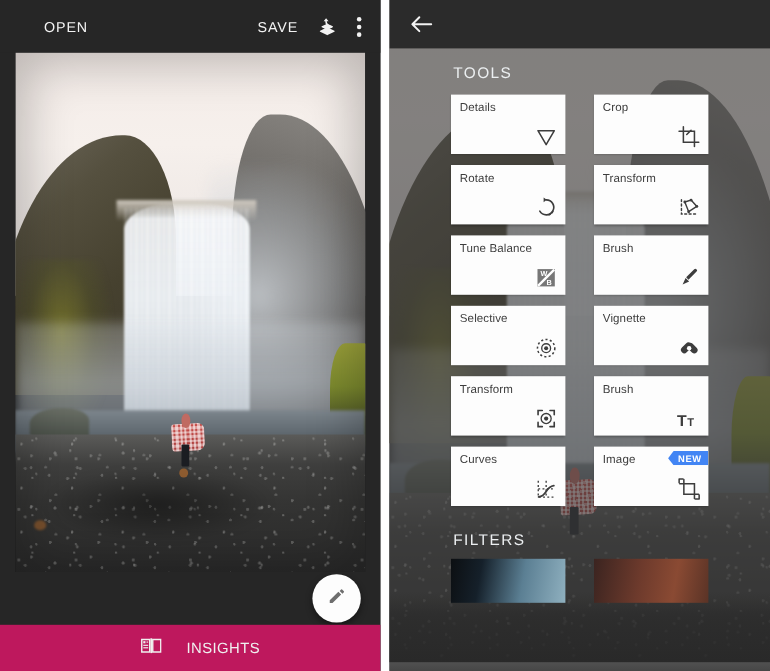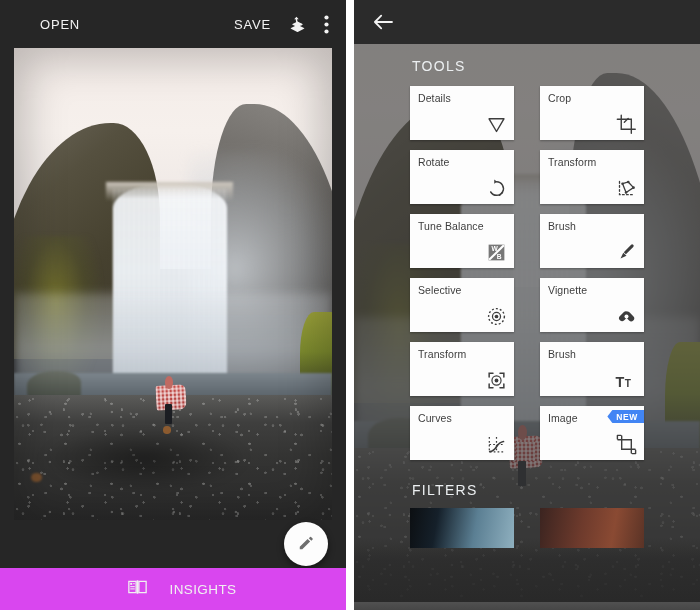--- a/index.html
+++ b/index.html
@@ -185,21 +185,21 @@
   .fab {
     position:absolute; right:18px; bottom:44px;
     width:44px; height:44px; border-radius:50%;
     background:#fdfdfd;
     box-shadow: 0 3px 7px rgba(0,0,0,.45);
     display:flex; align-items:center; justify-content:center;
     z-index: 7;
   }
   .insights-bar {
     position:absolute; left:0; bottom:0; width:346px; height:42px;
-    background:#d946ef;
+    background:#be185d;
     display:flex; align-items:center; justify-content:center; gap:23px;
     z-index: 8;
     padding-left: 18px;
   }
   .insights-label {
     color:#f0f0f0; font-size:13.5px; letter-spacing:.4px;
   }
 
   
   .gap { width:8px; height:610px; background:#ffffff; }

